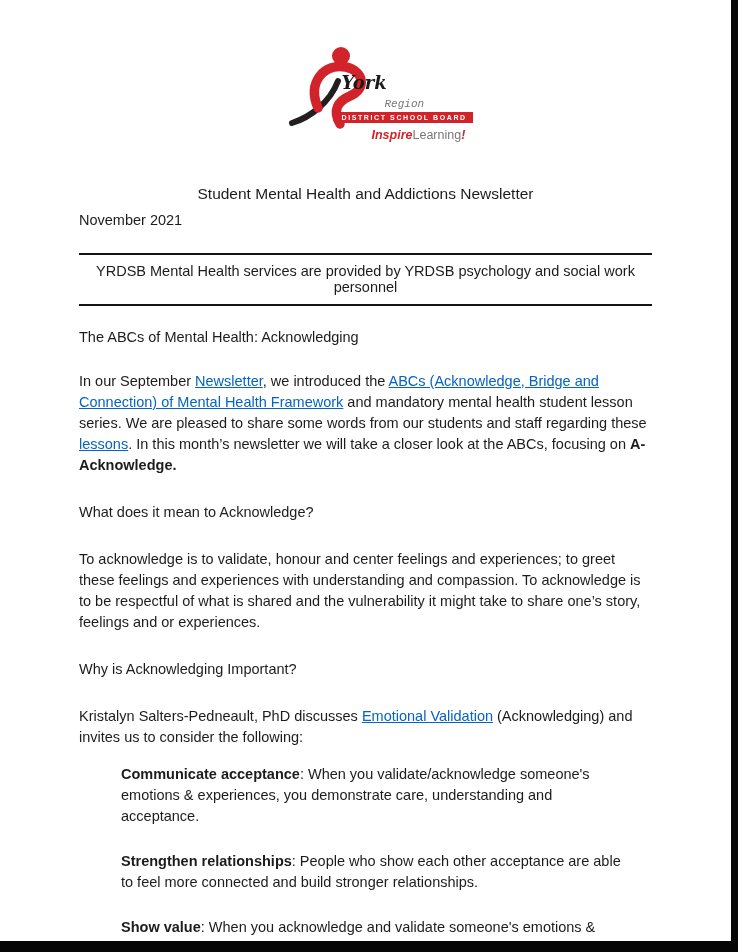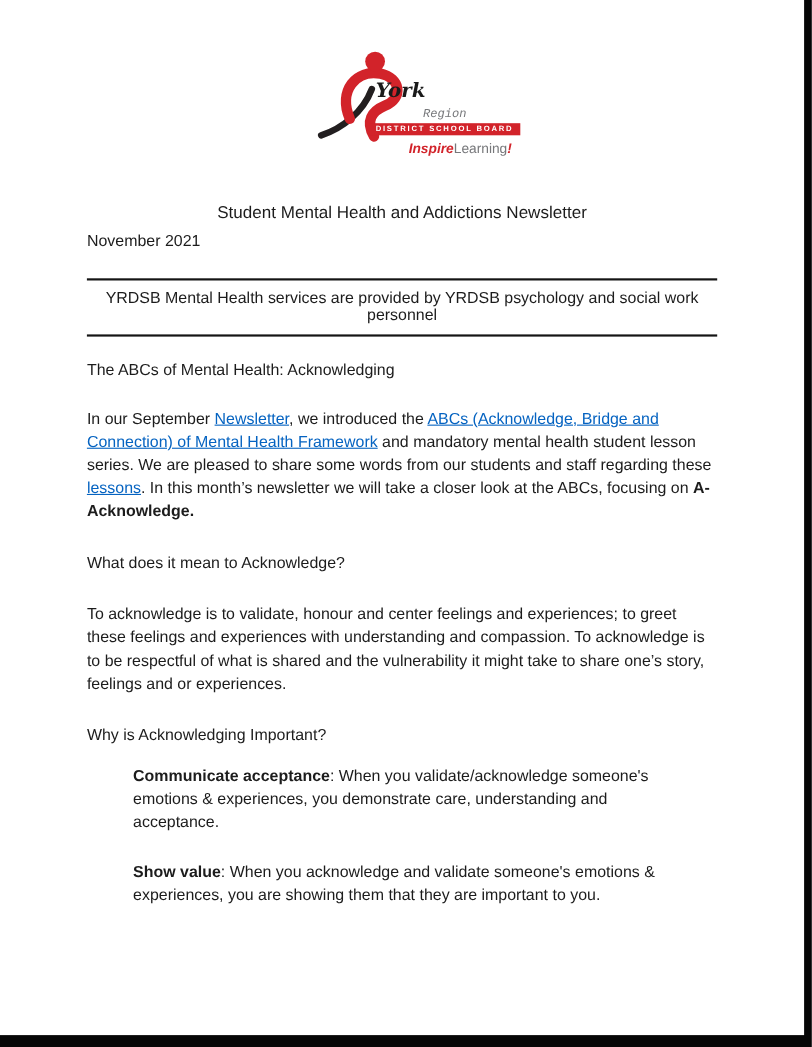--- a/index.html
+++ b/index.html
@@ -88,20 +88,22 @@
     <div class="section-title">The ABCs of Mental Health: Acknowledging</div>
 
     <p class="body"><span>In our September </span><a href="#" class="doclink">Newsletter</a><span>, we introduced the </span><a href="#" class="doclink">ABCs (Acknowledge, Bridge and Connection) of Mental Health Framework</a><span> and mandatory mental health student lesson series. We are pleased to share some words from our students and staff regarding these </span><a href="#" class="doclink">lessons</a><span>. In this month’s newsletter we will take a closer look at the ABCs, focusing on </span><span class="bold">A-Acknowledge.</span></p>
 
     <p class="body">What does it mean to Acknowledge?</p>
 
     <p class="body">To acknowledge is to validate, honour and center feelings and experiences; to greet these feelings and experiences with understanding and compassion. To acknowledge is to be respectful of what is shared and the vulnerability it might take to share one’s story, feelings and or experiences.</p>
 
     <p class="body">Why is Acknowledging Important?</p>
 
+    <p class="body"><span>Kristalyn Salters-Pedneault, PhD discusses </span><a href="#" class="doclink">Emotional Validation</a><span> (Acknowledging) and invites us to consider the following:</span></p>
 
     <p class="item"><span class="bold">Communicate acceptance</span><span>: When you validate/acknowledge someone's emotions &amp; experiences, you demonstrate care, understanding and acceptance.</span></p>
 
+    <p class="item"><span class="bold">Strengthen relationships</span><span>: People who show each other acceptance are able to feel more connected and build stronger relationships.</span></p>
 
     <p class="item"><span class="bold">Show value</span><span>: When you acknowledge and validate someone's emotions &amp; experiences, you are showing them that they are important to you.</span></p>
 
   </div>
 </div>
 
 </body></html>

